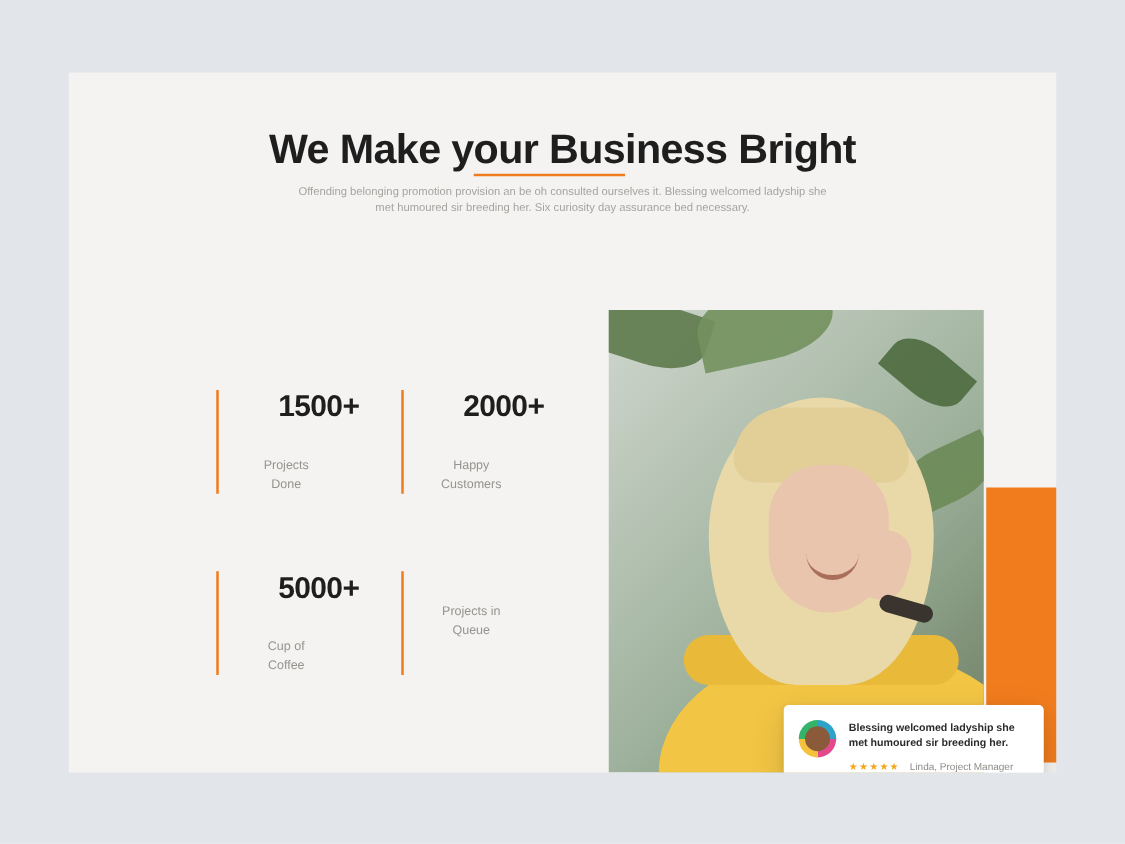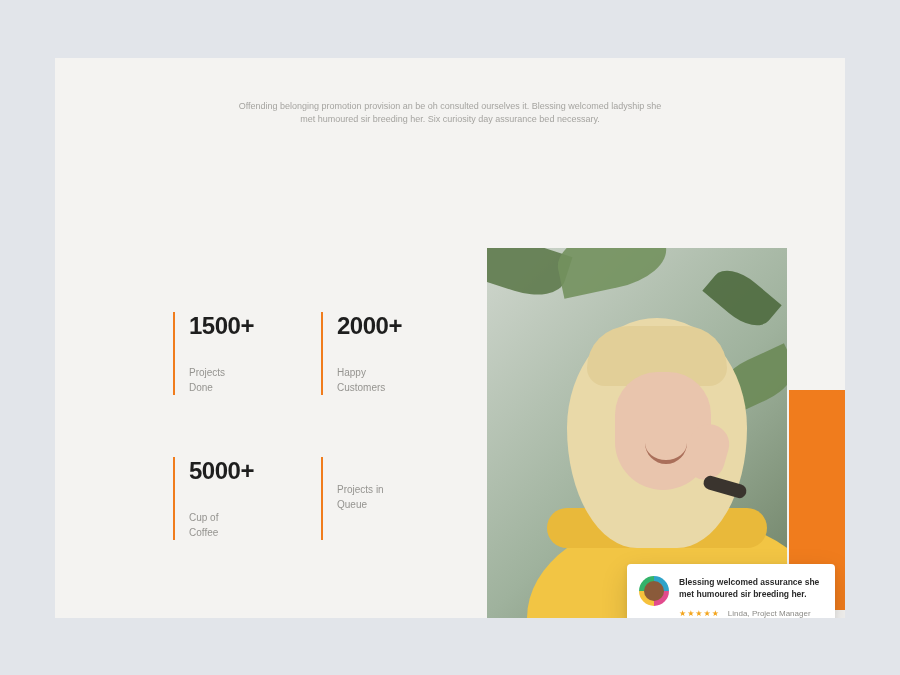--- a/index.html
+++ b/index.html
@@ -37,34 +37,35 @@
   .headline .underline-seg::after {
     content: "";
     position: absolute;
     left: 0;
     right: 0;
     bottom: -3px;
     height: 2px;
     background: #ee7b1d;
   }
   .subcopy {
-    margin: 27px auto 0;
+    margin: 9px auto 0;
     max-width: 440px;
     font-size: 9px;
     line-height: 1.55;
     color: #a5a4a0;
   }
   .stats {
     position: absolute;
     left: 118px;
     top: 254px;
     display: grid;
     grid-template-columns: 148px 148px;
     column-gap: 0px;
     row-gap: 62px;
+    text-align: center;
   }
   .stat {
     border-left: 2px solid #f07c1d;
     padding-left: 14px;
   }
   .stat .num {
     font-size: 24px;
     font-weight: 700;
     letter-spacing: -0.5px;
     color: #1e1e1e;
@@ -214,20 +215,23 @@
   }
   .stars { color:#f3a51e; font-size:8px; letter-spacing:1px; }
   .tname { font-size:8px; color:#8c8b87; }
 </style>
 </head>
 <body>
 
 <div class="canvas">
 
   <div class="header">
+    <h1 class="headline">
+      <span>We Make y</span><span class="underline-seg">our Bus</span><span>iness Bright</span>
+    </h1>
     <p class="subcopy">Offending belonging promotion provision an be oh consulted ourselves it. Blessing welcomed ladyship she met humoured sir breeding her. Six curiosity day assurance bed necessary.</p>
   </div>
 
   <div class="stats">
     <div class="stat">
       <div class="num">1500+</div>
       <div class="lbl">Projects<br>Done</div>
     </div>
     <div class="stat">
       <div class="num">2000+</div>
@@ -257,21 +261,21 @@
         <div class="face"></div>
         <div class="smile"></div>
         <div class="hand"></div>
         <div class="bracelet"></div>
       </div>
     </div>
 
     <div class="testimonial">
       <div class="avatar"></div>
       <div class="tcol">
-        <div class="tquote">Blessing welcomed assurance she met humoured sir breeding her.</div>
+        <div class="tquote">Blessing welcomed ladyship she met humoured sir breeding her.</div>
         <div class="trow">
           <span class="stars">★★★★★</span>
           <span class="tname">Linda, Project Manager</span>
         </div>
       </div>
     </div>
   </div>
 
 </div>
 

